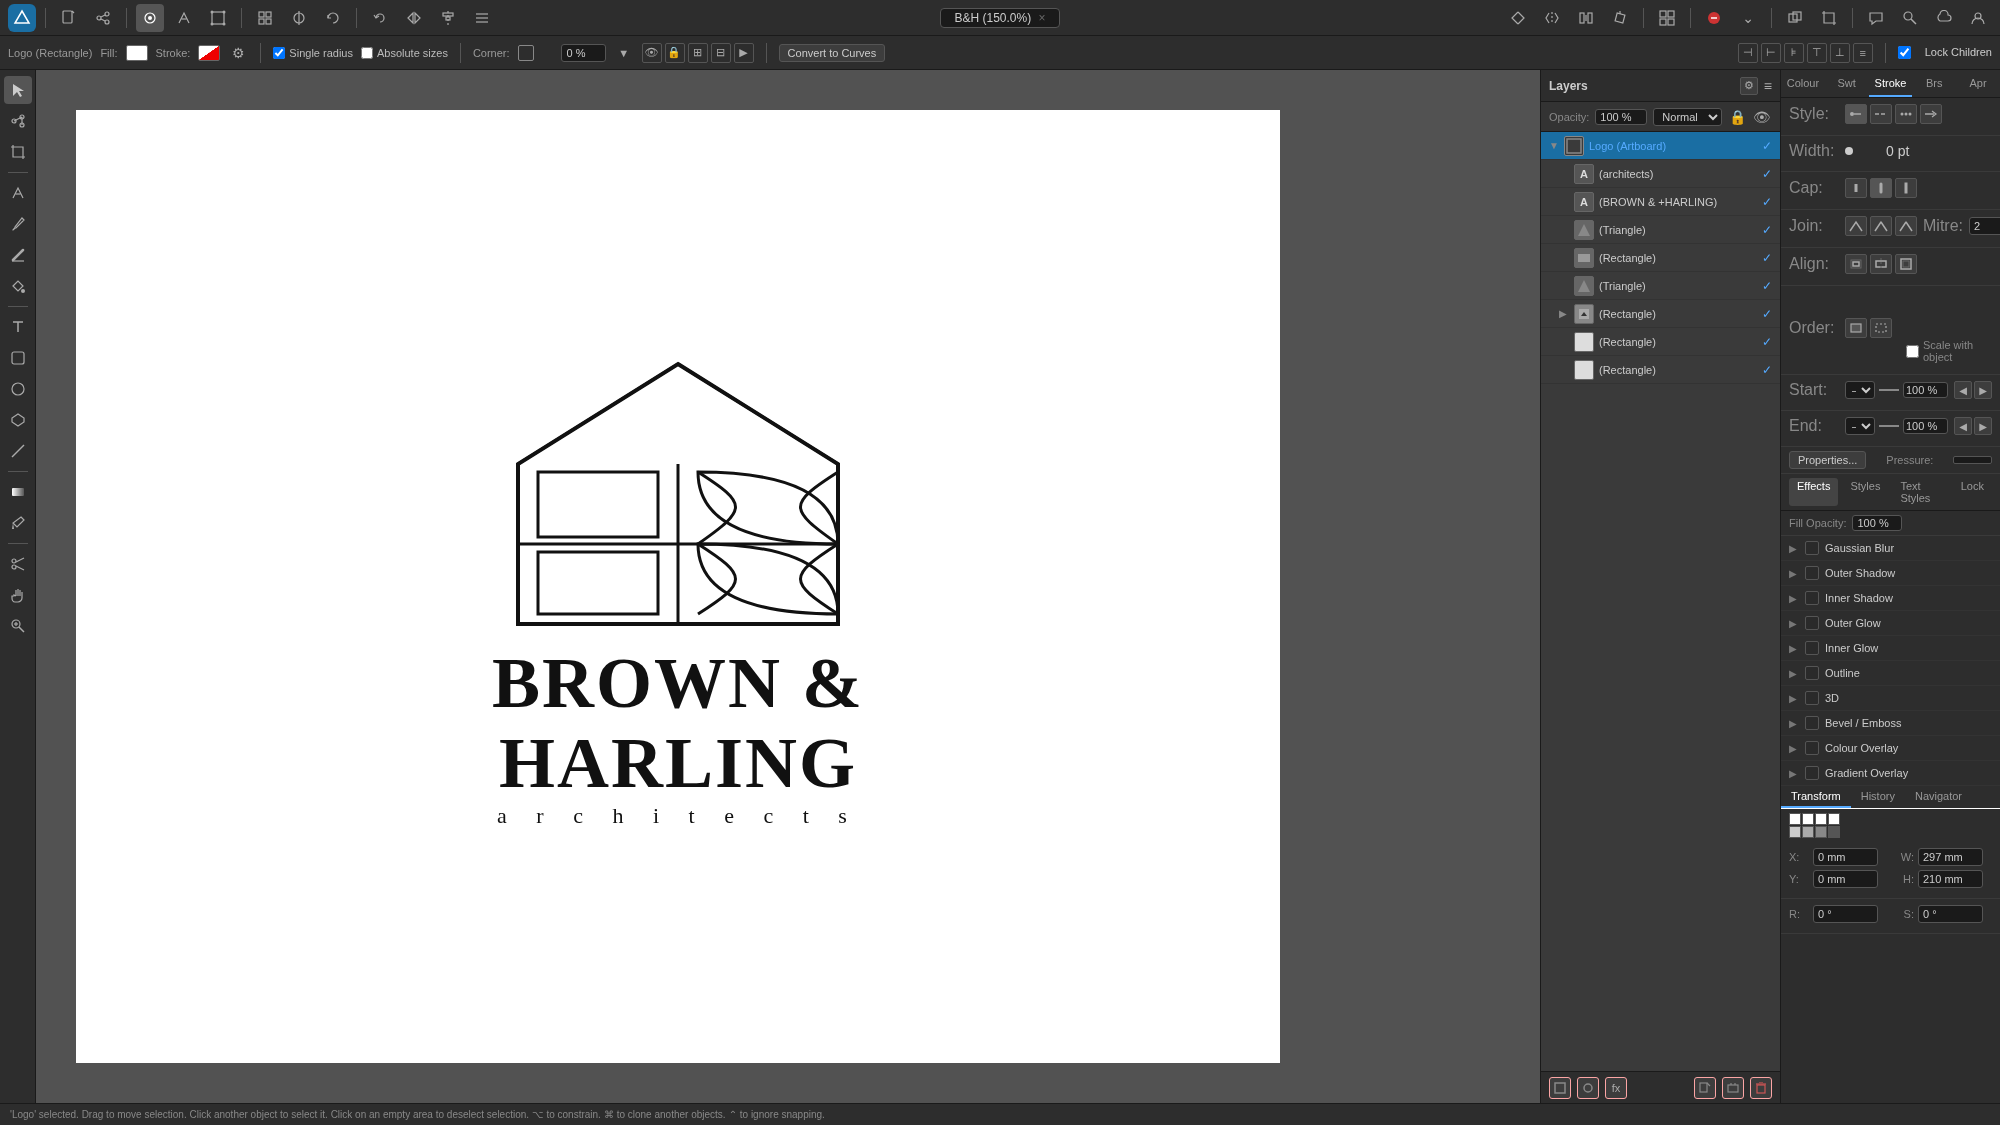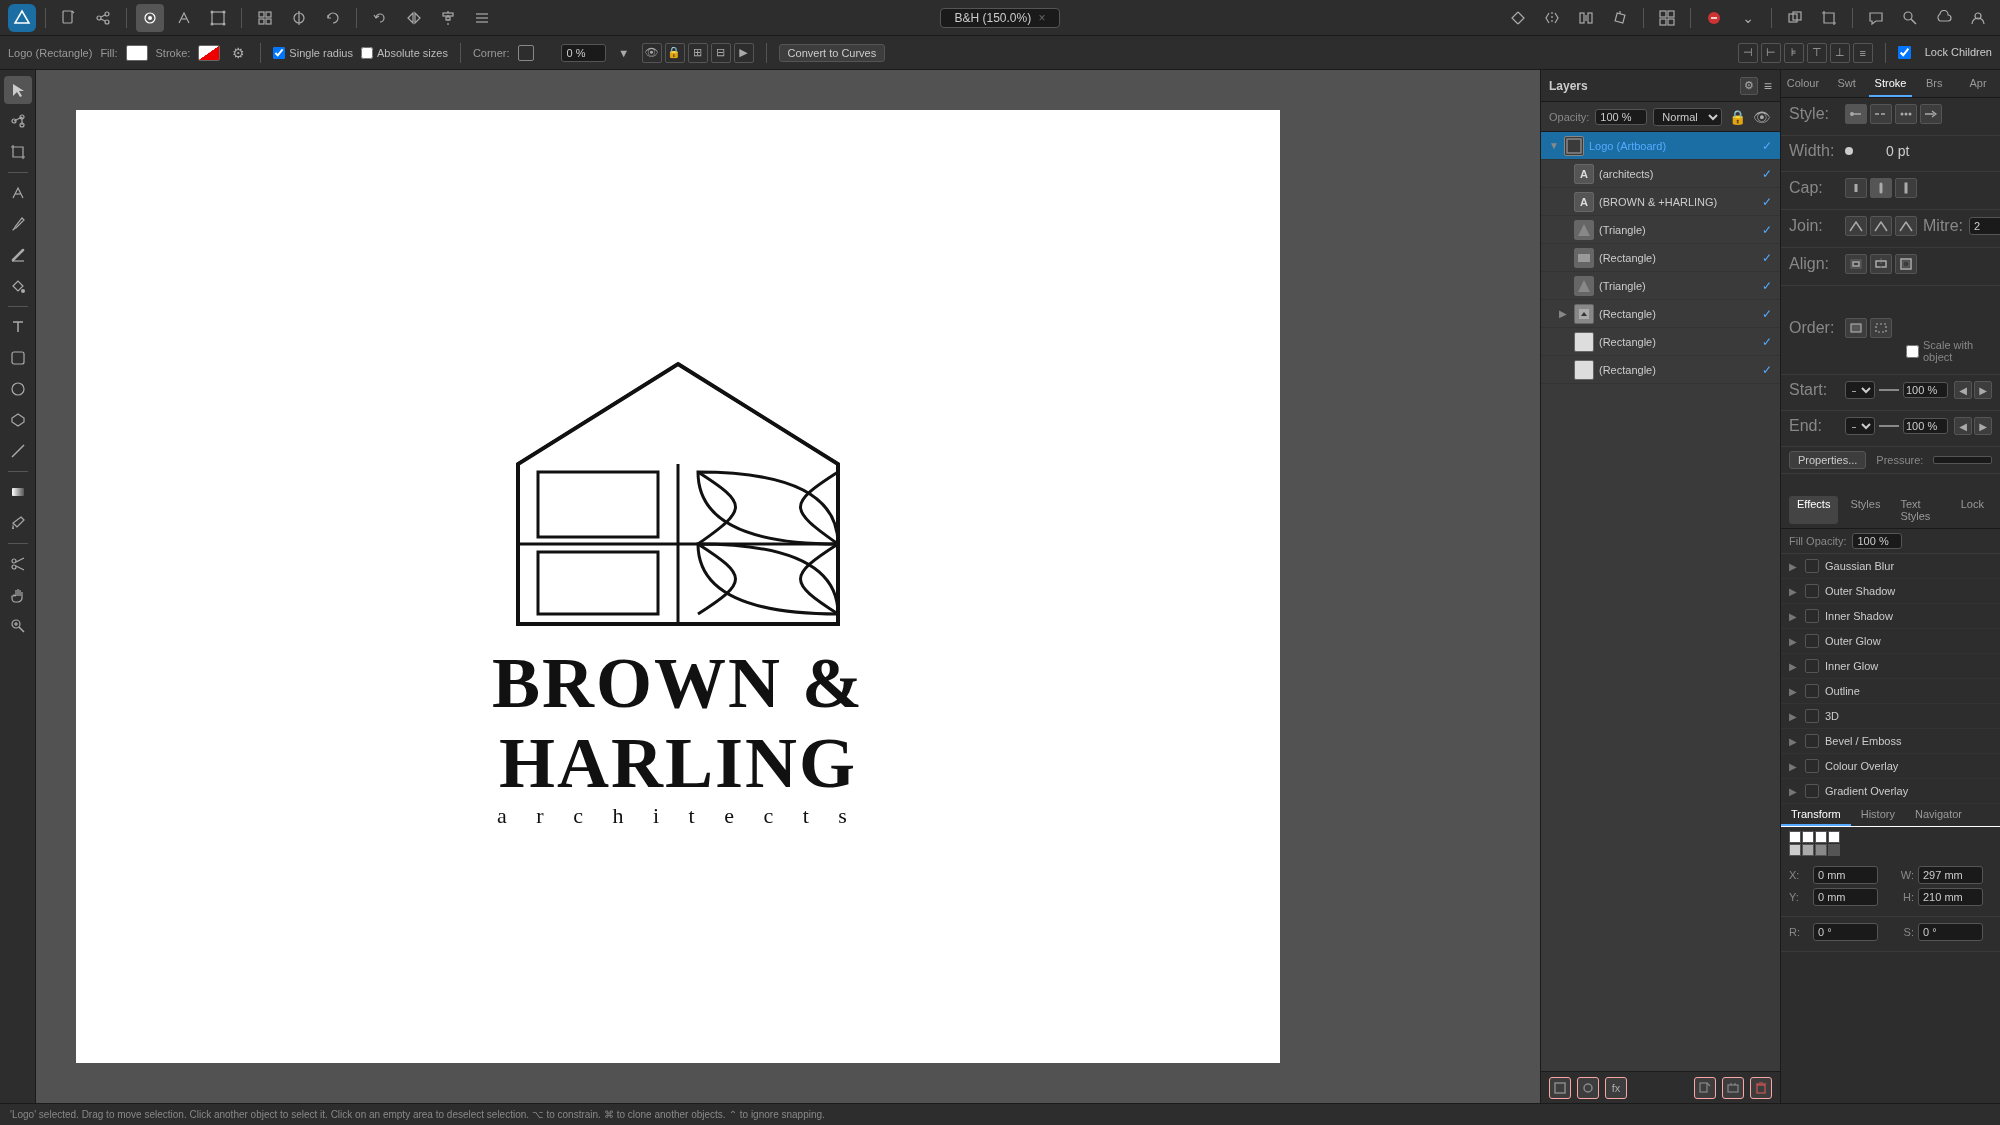--- a/index.html
+++ b/index.html
@@ -382,21 +382,20 @@
       padding: 4px 8px;
       gap: 4px;
       border-bottom: 1px solid #1a1a1a;
     }
     .effects-tab {
       padding: 2px 8px;
       font-size: 11px;
       color: #999;
       cursor: pointer;
       border-radius: 3px;
-      margin-top: 18px;
     }
     .effects-tab.active { background: #444; color: #fff; }
 
     
     .fill-opacity-row {
       display: flex;
       align-items: center;
       padding: 4px 8px;
       gap: 6px;
       border-bottom: 1px solid #3a3a3a;
@@ -1197,21 +1196,21 @@
           <div class="arrow-line"></div>
           <input class="arrow-pct" value="100 %" style="">
         </div>
         <div class="arrow-end-btns">
           <div class="arrow-end-btn">◀</div>
           <div class="arrow-end-btn">▶</div>
         </div>
       </div>
     </div>
 
-    <div style="display:flex;align-items:center;padding:4px 8px;gap:10px;border-bottom:1px solid #3a3a3a;">
+    <div style="display:flex;align-items:center;padding:4px 8px;gap:20px;border-bottom:1px solid #3a3a3a;">
       <button class="props-btn">Properties...</button>
       <span style="color:#888;font-size:11px;">Pressure:</span>
       <div style="flex:1;height:8px;background:#1a1a1a;border:1px solid #555;border-radius:2px;"></div>
     </div>
 
     <div class="effects-tabs">
       <div class="effects-tab active">
         <span>Effects</span>
       </div>
       <div class="effects-tab">

